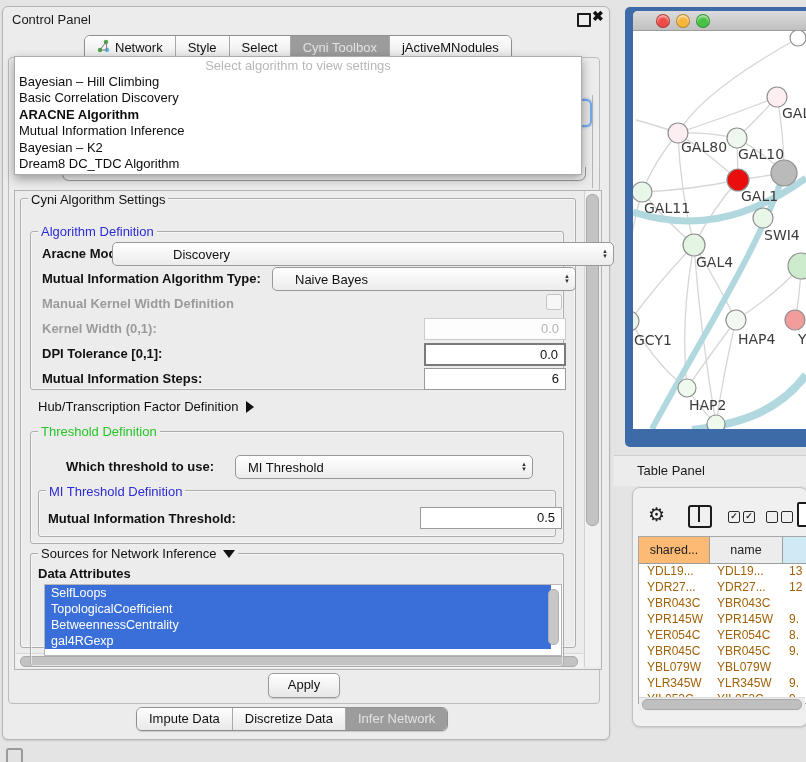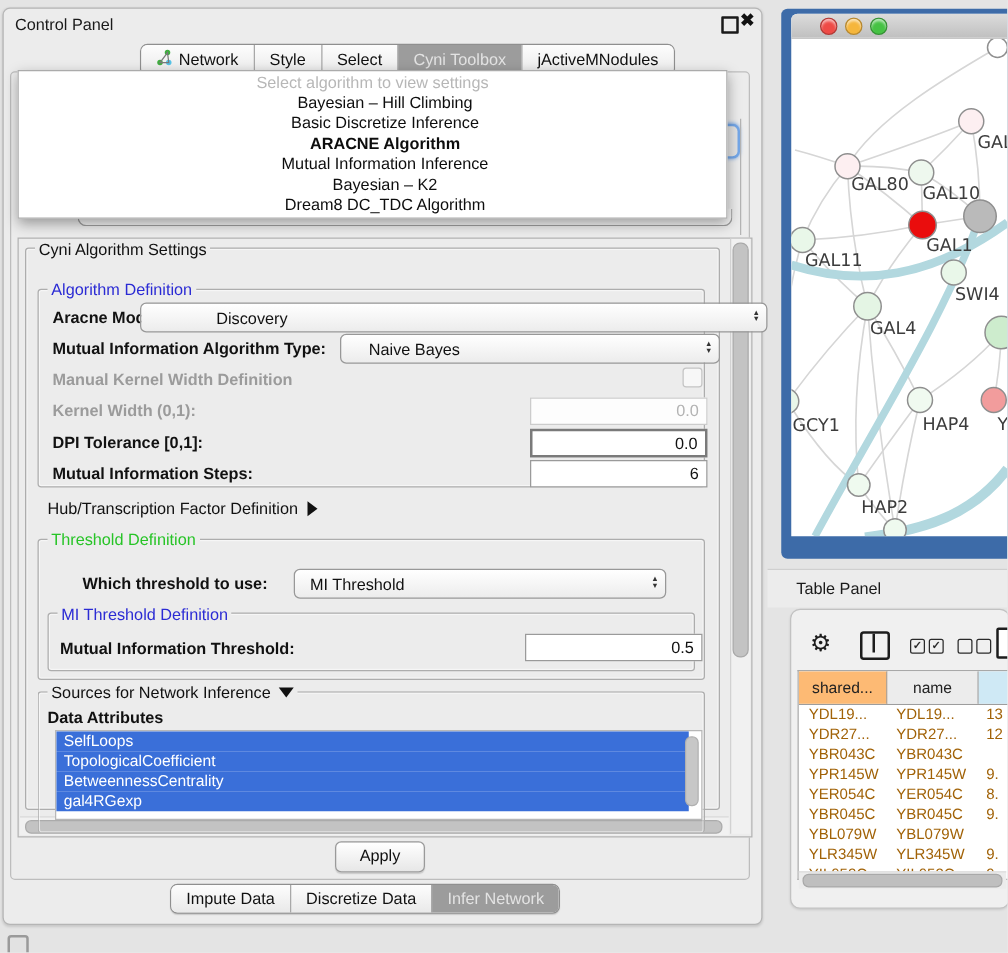--- a/index.html
+++ b/index.html
@@ -11,34 +11,34 @@
     border:1px solid #b5b5b5;border-radius:6px;box-shadow:0 1px 2px rgba(0,0,0,.12);}
   .cp-title{left:12px;top:12px;font-size:13px;color:#1a1a1a;}
   .float-icon{left:577px;top:13px;width:10px;height:10px;border:2px solid #1a1a1a;border-radius:1px;}
   .close-icon{left:592px;top:8px;font-size:14px;font-weight:bold;color:#111;}
   .tabstrip{display:flex;border:1px solid #8f8f8f;border-radius:6px;overflow:hidden;background:#f2f2f2;
     box-shadow:0 1px 1px rgba(0,0,0,.15);}
   .tab{padding:3px 12px 4px 12px;font-size:13px;color:#111;background:linear-gradient(#fdfdfd,#e9e9e9);
     border-left:1px solid #a8a8a8;white-space:nowrap;display:flex;align-items:center;gap:5px;}
   .tab:first-child{border-left:none;}
   .tab.sel{background:#9c9c9c;color:#e3e3e3;}
-  .top-tabs{left:84px;top:35px;margin-left:28px;}
+  .top-tabs{left:84px;top:35px;}
   .bottom-tabs{left:136px;top:707px;}
   .content-panel{left:8px;top:57px;width:590px;height:645px;border:1px solid #bdbdbd;border-radius:4px;background:#ececec;}
   
   .frag-combo-blue{left:576px;top:99px;width:14px;height:24px;border:2px solid #74a7e8;border-left:none;
     border-radius:0 6px 6px 0;background:#e3e3e3;box-shadow:0 0 3px rgba(90,150,230,.8);}
   .frag-line{left:592px;top:95px;width:1px;height:93px;background:#b4b4b4;}
   .frag-combo-bottom{left:62px;top:167px;width:522px;height:13px;border:1px solid #9f9f9f;border-top:none;
     border-radius:0 0 7px 7px;background:#f5f5f5;}
   
   .dropdown{left:14px;top:56px;width:566px;height:117px;background:#ffffff;border:1px solid #ababab;
     box-shadow:0 4px 10px rgba(0,0,0,.35);z-index:30;}
   .dd-prompt{height:17px;line-height:17px;text-align:center;color:#b7b7b7;font-size:13px;}
-  .dd-item{height:16.4px;line-height:16.4px;padding-left:20px;font-size:13px;color:#0d0d0d;white-space:nowrap;text-align:center;}
+  .dd-item{height:16.4px;line-height:16.4px;padding-left:4px;font-size:13px;color:#0d0d0d;white-space:nowrap;}
   .dd-item.bold{font-weight:bold;}
   
   .scroll-area{left:14px;top:190px;width:586px;height:478px;border:1px solid #b3b3b3;background:#ececec;overflow:hidden;}
   .vsb-track{left:584px;top:191px;width:15px;height:476px;background:#f1f1f1;border-left:1px solid #d2d2d2;}
   .vsb-thumb{left:586px;top:194px;width:11px;height:330px;background:#c3c3c3;border:1px solid #a9a9a9;border-radius:6px;}
   .hsb-track{left:16px;top:653px;width:567px;height:14px;background:#f1f1f1;border-top:1px solid #d8d8d8;}
   .hsb-thumb{left:20px;top:656px;width:556px;height:9px;background:#c3c3c3;border:1px solid #ababab;border-radius:5px;}
   
   .groupbox{border:1px solid #adadad;border-radius:3px;box-shadow:inset 0 0 0 1px rgba(255,255,255,.55);}
   .gb-title{position:absolute;background:#ececec;padding:0 3px;font-size:13px;white-space:nowrap;}
@@ -210,21 +210,21 @@
   <div class="attr-item" style="background: rgb(58, 111, 217);">SelfLoops</div>
       <div class="attr-item" style="background: rgb(58, 111, 217);">TopologicalCoefficient</div>
       <div class="attr-item" style="background: rgb(58, 111, 217);">BetweennessCentrality</div>
       <div class="attr-item" style="background: rgb(58, 111, 217);">gal4RGexp</div>
       <div class="attr-vsb"></div>
     </div>
 
   <div class="abs dropdown" id="algoDropdown">
     <div class="dd-prompt">Select algorithm to view settings</div>
   <div class="dd-item">Bayesian – Hill Climbing</div>
-      <div class="dd-item">Basic Discretize Inference</div>
+      <div class="dd-item">Basic Correlation Discovery</div>
       <div class="dd-item bold">ARACNE Algorithm</div>
       <div class="dd-item">Mutual Information Inference</div>
       <div class="dd-item">Bayesian – K2</div>
       <div class="dd-item">Dream8 DC_TDC Algorithm</div>
     </div>
 
   <div class="abs apply-btn">Apply</div>
   <div class="abs tabstrip bottom-tabs" id="bottomTabs">
       <div class="tab">
         <span>Impute Data</span>

